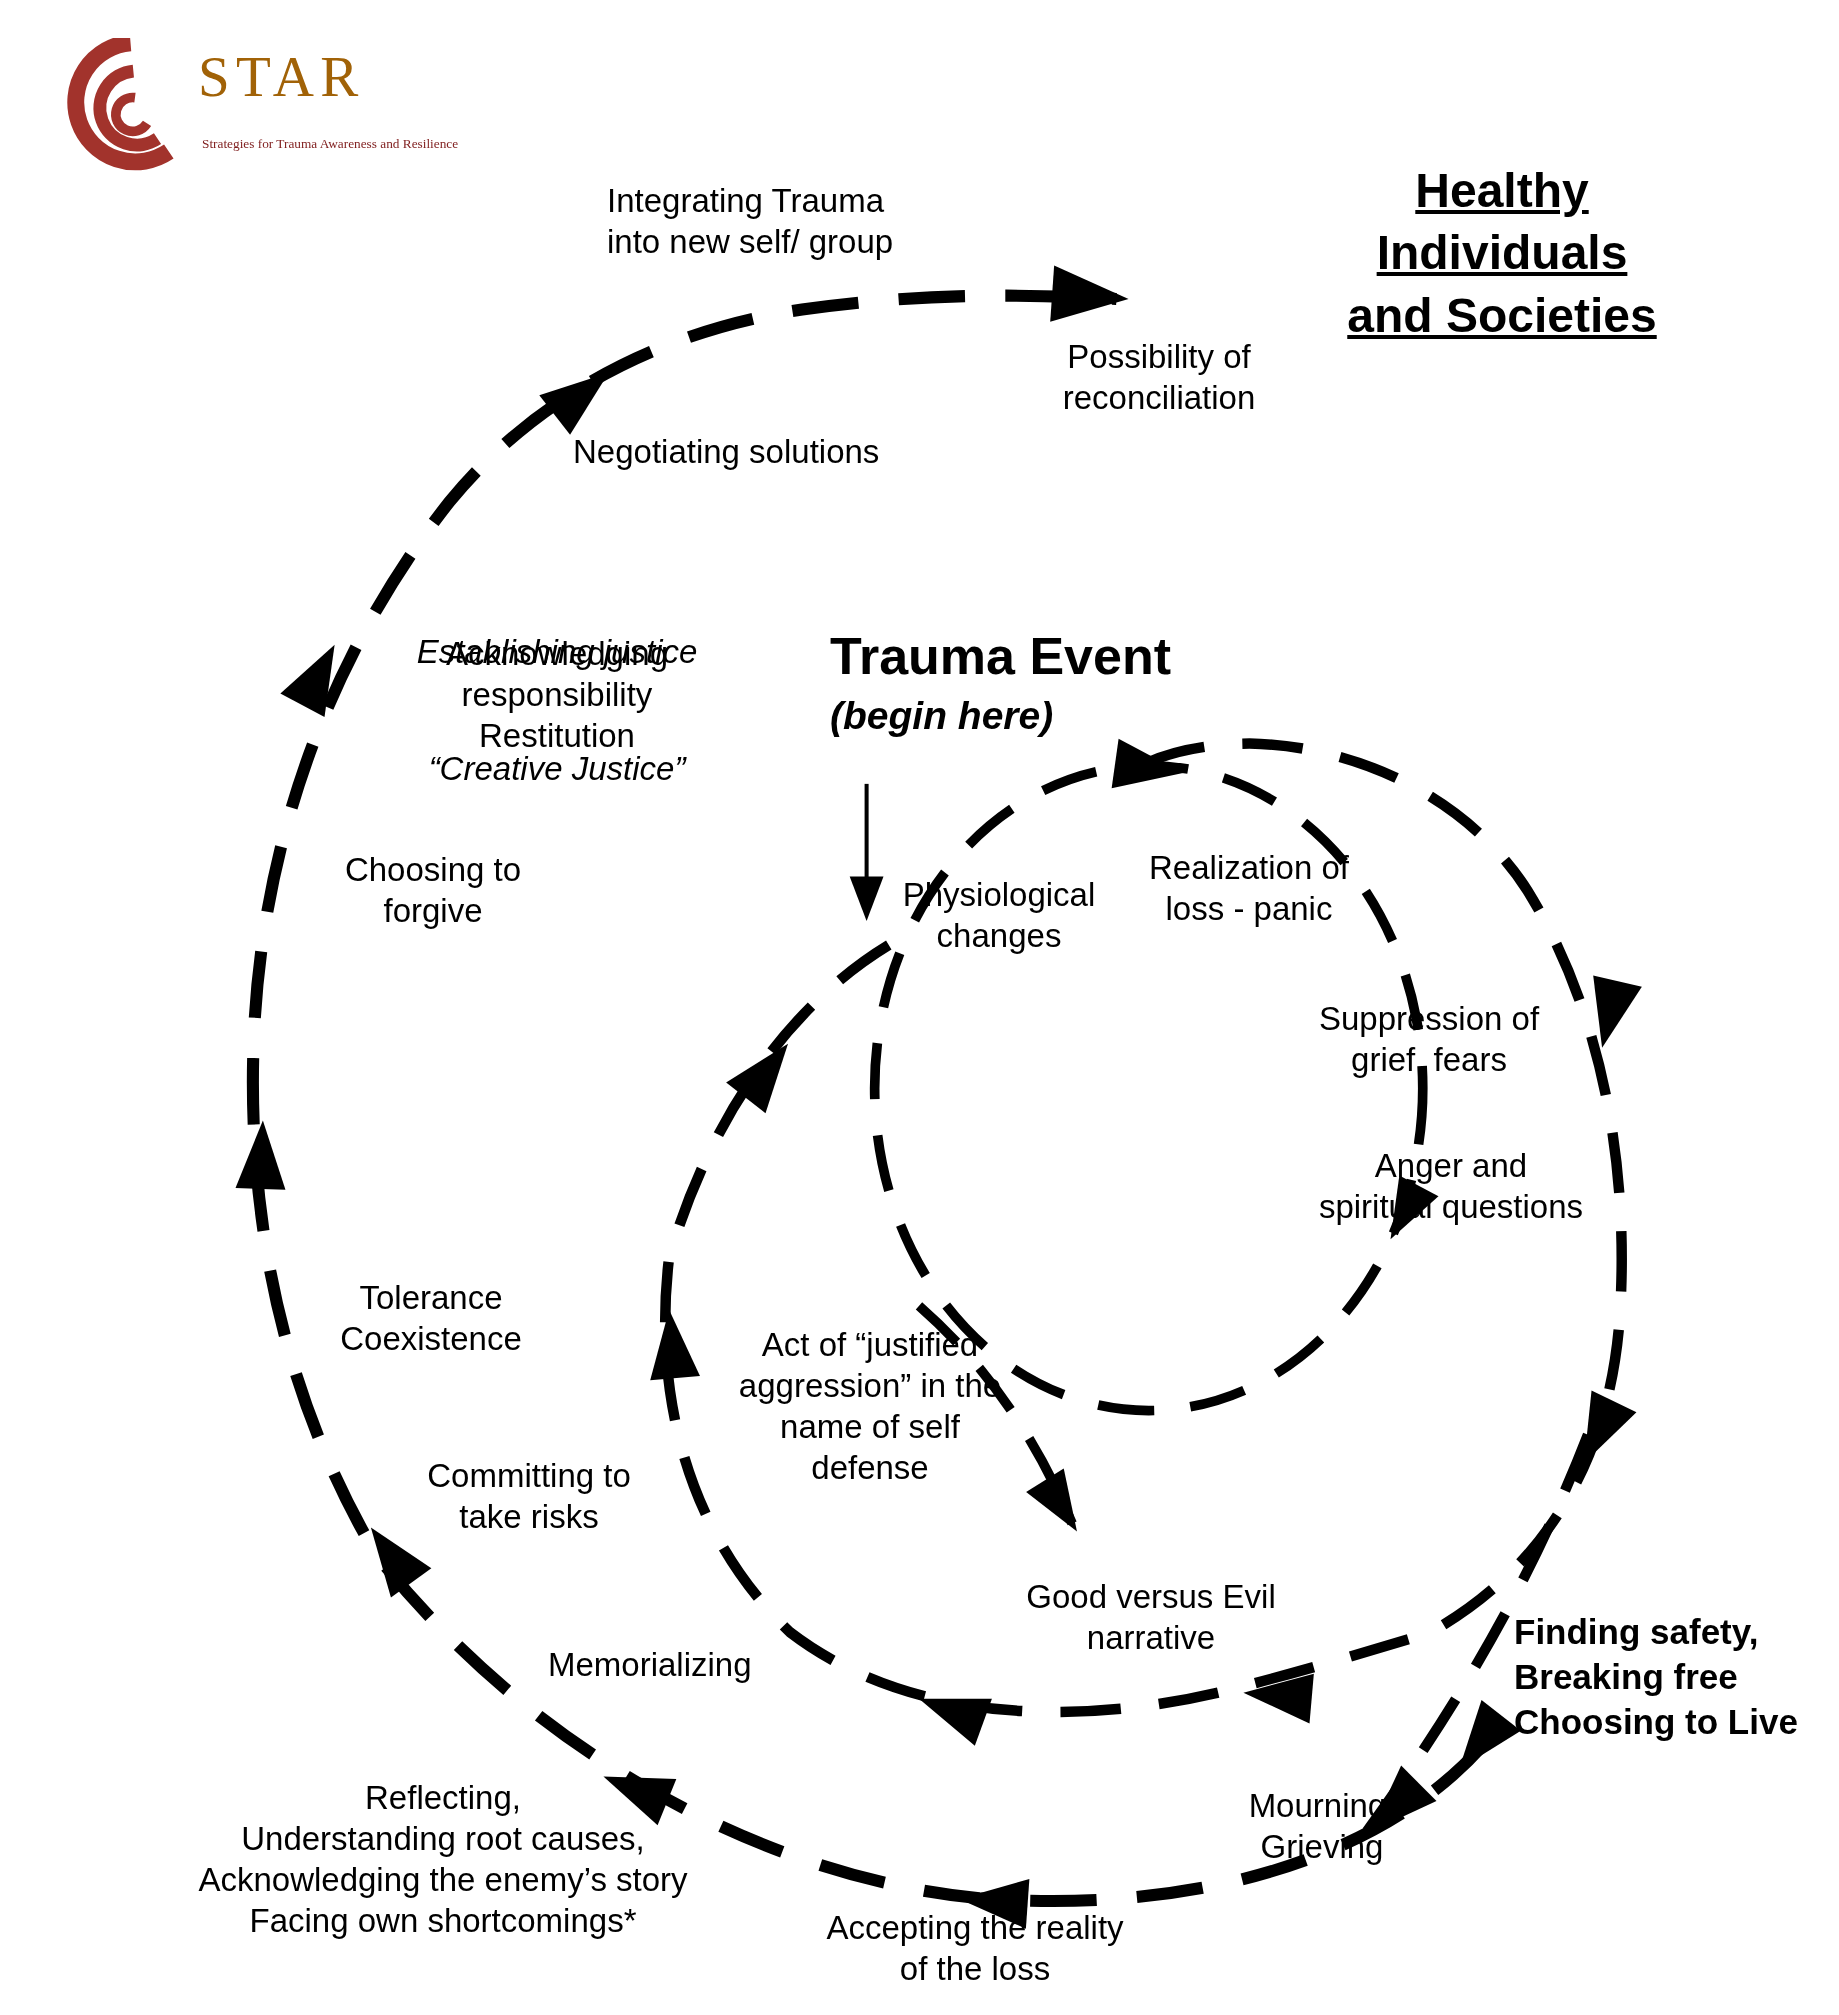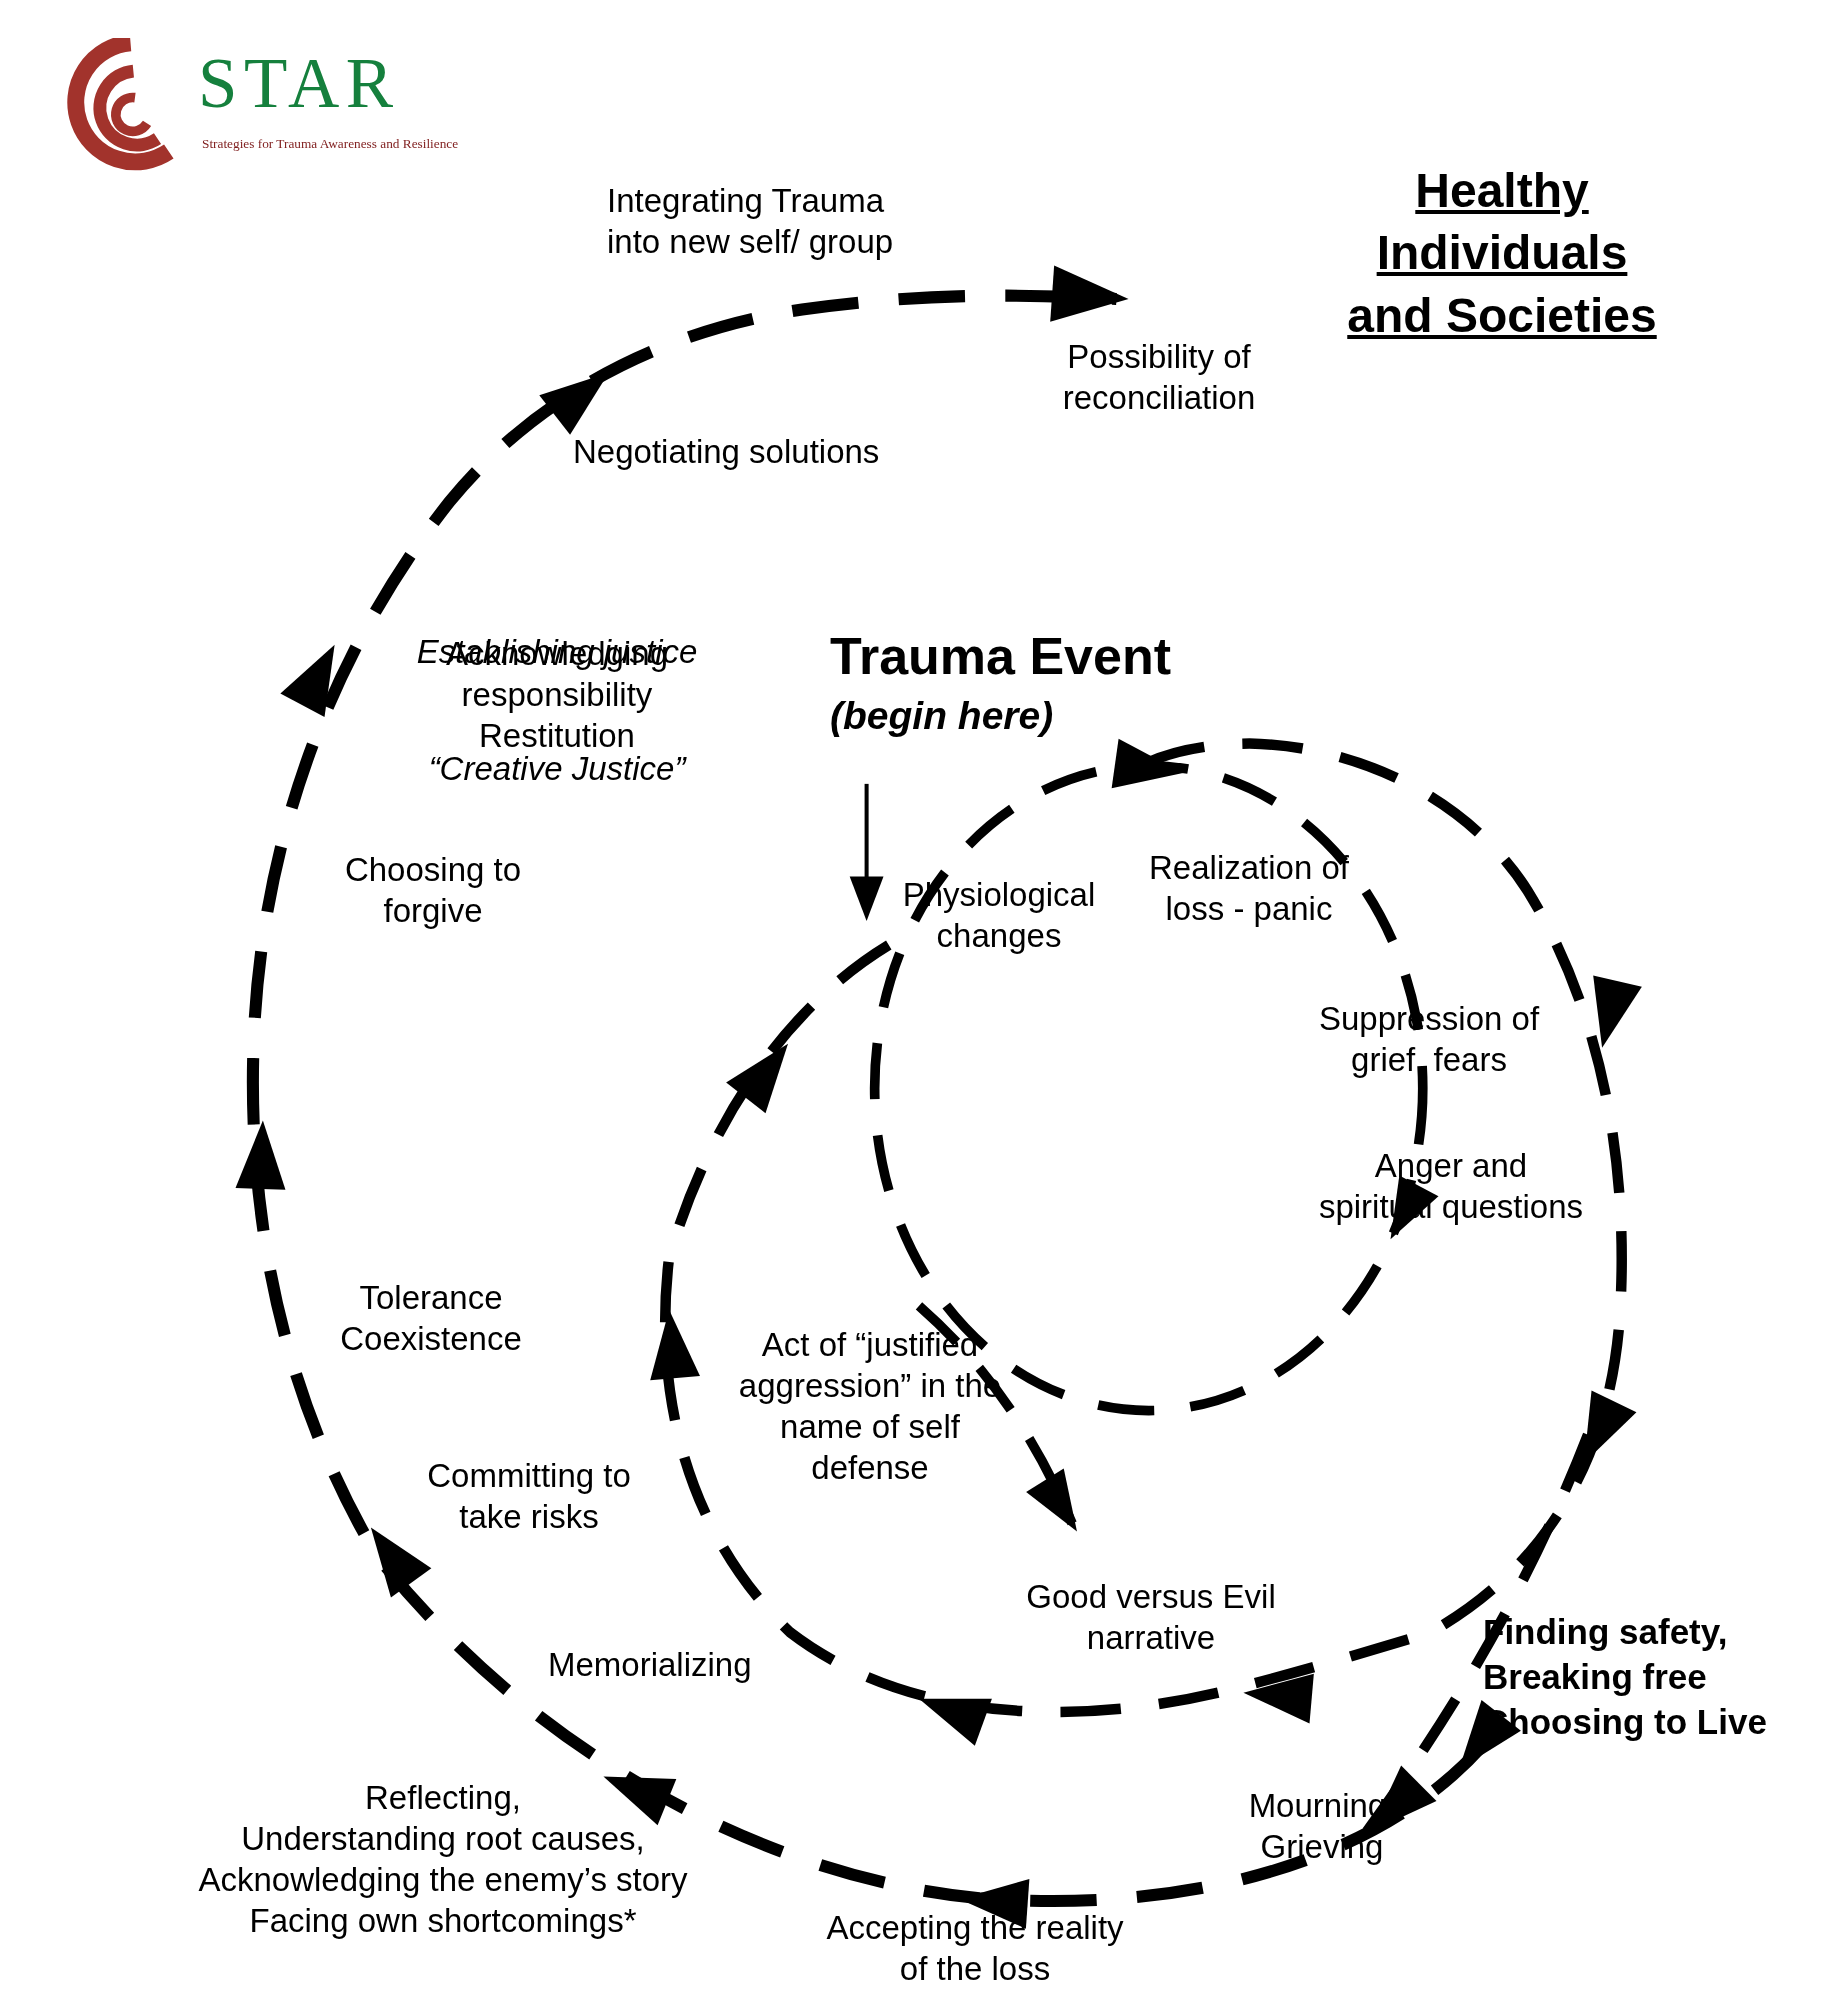--- a/index.html
+++ b/index.html
@@ -6,21 +6,21 @@
   body{width:1840px;height:2323px;position:relative;font-family:"Liberation Sans",sans-serif;color:#000;}
   #canvas{position:absolute;inset:0;width:1840px;height:2323px;}
   svg.layer{position:absolute;left:0;top:0;width:1840px;height:2323px;}
   .lbl{position:absolute;font-size:33px;line-height:1.24;text-align:center;white-space:pre-line;transform:translateX(-50%);letter-spacing:0;}
   .lbl.left{transform:none;text-align:left;}
   .i{font-style:italic;}
   .healthy{font-size:48px;font-weight:bold;line-height:1.3;text-decoration:underline;}
   .trauma-event{font-size:52px;font-weight:bold;}
   .begin-here{font-size:39px;font-weight:bold;font-style:italic;}
   .finding{font-size:35px;font-weight:bold;line-height:1.28;}
-  .logo-star{position:absolute;left:198px;top:48px;font-family:"Liberation Serif",serif;font-size:71px;line-height:1;color:#15803d;letter-spacing:6.4px;}
+  .logo-star{position:absolute;left:198px;top:48px;font-family:"Liberation Serif",serif;font-size:57px;line-height:1;color:#a16207;letter-spacing:6.4px;}
   .logo-tag{position:absolute;left:202px;top:136px;font-family:"Liberation Serif",serif;font-size:13.3px;color:#7f1d1d;white-space:nowrap;}
 </style>
 </head>
 <body>
 
 <div id="canvas">
 
   <svg class="layer" viewBox="0 0 4565 5764">
 
     <path d="M 3680 4330 C 3420 4620, 2950 4750, 2430 4710
@@ -109,21 +109,21 @@
   <div class="lbl" style="left:431px;top:1278px;text-align:center;">Tolerance
 Coexistence</div>
   <div class="lbl" style="left:870px;top:1325px;">Act of “justified
 aggression” in the
 name of self
 defense</div>
   <div class="lbl" style="left:529px;top:1456px;">Committing to
 take risks</div>
   <div class="lbl" style="left:1151px;top:1577px;">Good versus Evil
 narrative</div>
-  <div class="lbl left finding" style="left:1483px;top:1610px;">Finding safety,
+  <div class="lbl left finding" style="left:1514px;top:1610px;">Finding safety,
 Breaking free
 Choosing to Live</div>
   <div class="lbl left" style="left:548px;top:1645px;">Memorializing</div>
   <div class="lbl" style="left:1322px;top:1786px;">Mourning,
 Grieving</div>
   <div class="lbl" style="left:443px;top:1778px;">Reflecting,
 Understanding root causes,
 Acknowledging the enemy’s story
 Facing own shortcomings*</div>
   <div class="lbl" style="left:975px;top:1908px;">Accepting the reality

